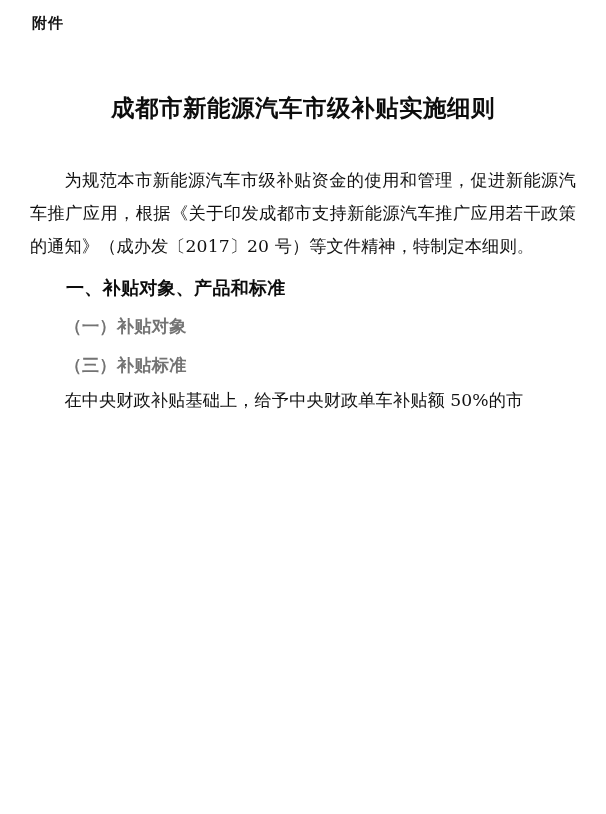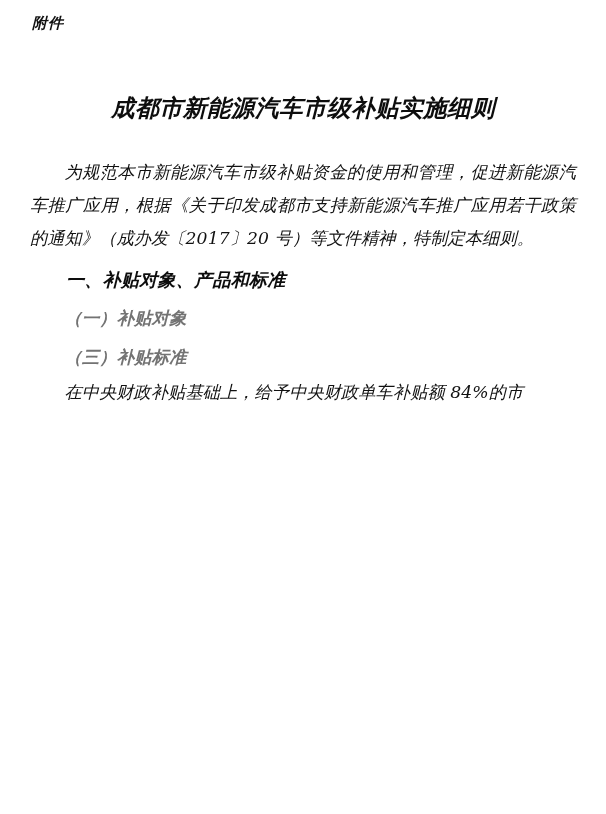--- a/index.html
+++ b/index.html
@@ -13,21 +13,20 @@
     font-family: "DejaVu Serif", "Liberation Serif", serif;
     color: #111111;
     overflow: hidden;
   }
   .page {
     position: relative;
     width: 606px;
     height: 814px;
     box-sizing: border-box;
     padding: 10px 30px 12px 30px;
-    font-style: italic;
   }
   .attachment-label {
     font-family: "DejaVu Sans", "Liberation Sans", sans-serif;
     font-weight: bold;
     font-size: 15px;
     letter-spacing: 1px;
     color: #111;
     margin: 4px 0 0 2px;
   }
   .doc-title {
@@ -35,21 +34,21 @@
     font-family: "DejaVu Serif", "Liberation Serif", serif;
     font-weight: bold;
     font-size: 23.5px;
     letter-spacing: 0.5px;
     color: #0d0d0d;
     margin-top: 59px;
     margin-bottom: 4px;
     white-space: nowrap;
   }
   .body-block {
-    margin-top: 32px;
+    margin-top: 40px;
   }
   p.para {
     margin: 0 0 2px 0;
     font-size: 17.2px;
     line-height: 33px;
     text-align: justify;
     text-justify: inter-ideograph;
     letter-spacing: 0.1px;
     text-indent: 2em;
   }
@@ -92,16 +91,16 @@
 
     <h2 class="section-heading">一、补贴对象、产品和标准</h2>
 
     <h3 class="sub-heading">（一）补贴对象</h3>
 
 
 
 
     <h3 class="sub-heading">（三）补贴标准</h3>
 
-    <p class="para tight">在中央财政补贴基础上，给予中央财政单车补贴额 84%的市</p>
+    <p class="para tight">在中央财政补贴基础上，给予中央财政单车补贴额 50%的市</p>
 
   </div>
 </div>
 
 </body></html>

